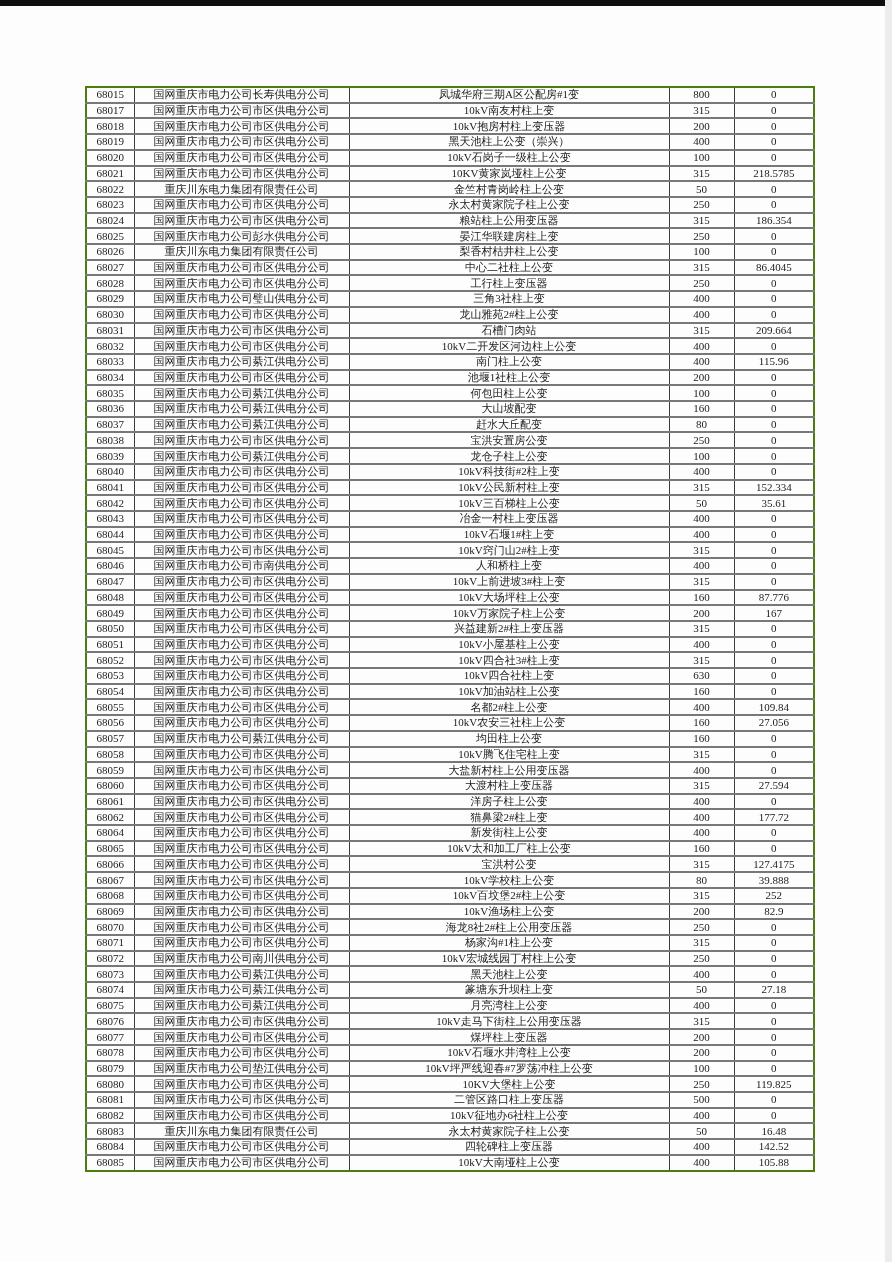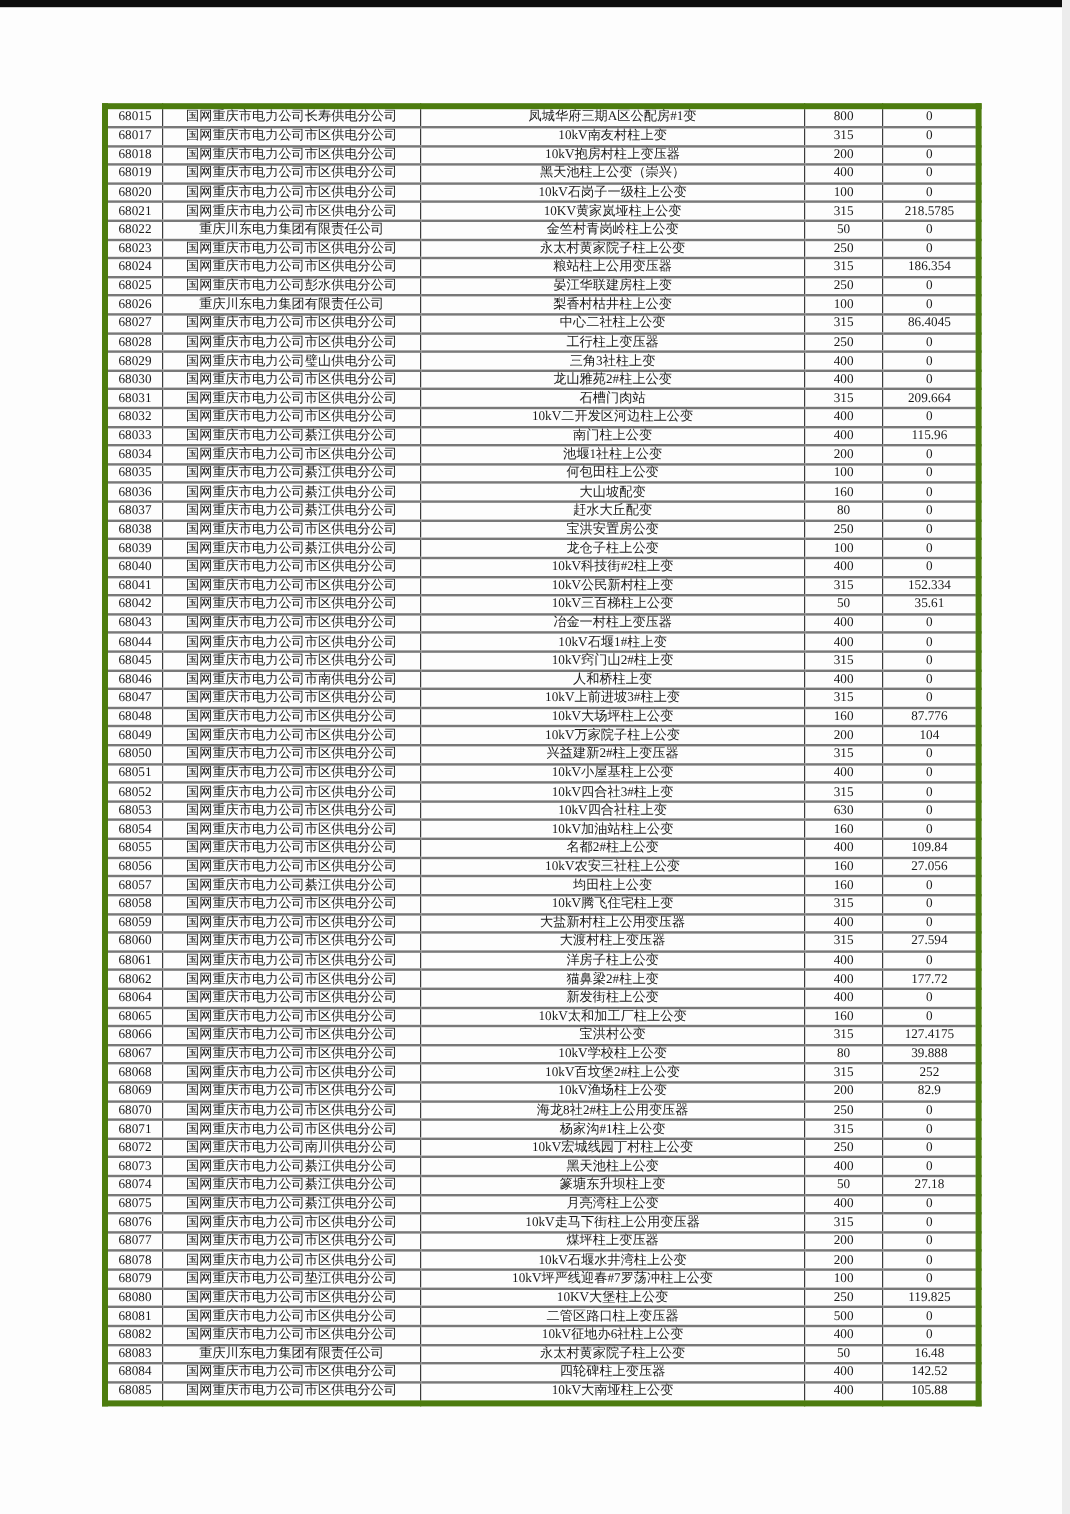--- a/index.html
+++ b/index.html
@@ -34,21 +34,21 @@
   table.data-table {
     position: absolute;
     left: 85px;
     top: 86px;
     width: 728px;
     height: 1086px;
     border-collapse: collapse;
     table-layout: fixed;
   }
   table.data-table {
-    border: 5px solid #4d7c0f;
+    border: 2px solid #4d7c0f;
   }
   table.data-table td {
     border-left: 1px solid #3c3c3c;
     border-right: 1px solid #3c3c3c;
     border-top: 2px solid #787878;
     border-bottom: 2px solid #787878;
     padding: 0 2px;
     font-size: 11px;
     line-height: 1;
     color: #1b1b1b;
@@ -310,21 +310,21 @@
           <td>国网重庆市电力公司市区供电分公司</td>
           <td>10kV大场坪柱上公变</td>
           <td>160</td>
           <td>87.776</td>
         </tr>
         <tr>
           <td>68049</td>
           <td>国网重庆市电力公司市区供电分公司</td>
           <td>10kV万家院子柱上公变</td>
           <td>200</td>
-          <td>104</td>
+          <td>167</td>
         </tr>
         <tr>
           <td>68050</td>
           <td>国网重庆市电力公司市区供电分公司</td>
           <td>兴益建新2#柱上变压器</td>
           <td>315</td>
           <td>0</td>
         </tr>
         <tr>
           <td>68051</td>

